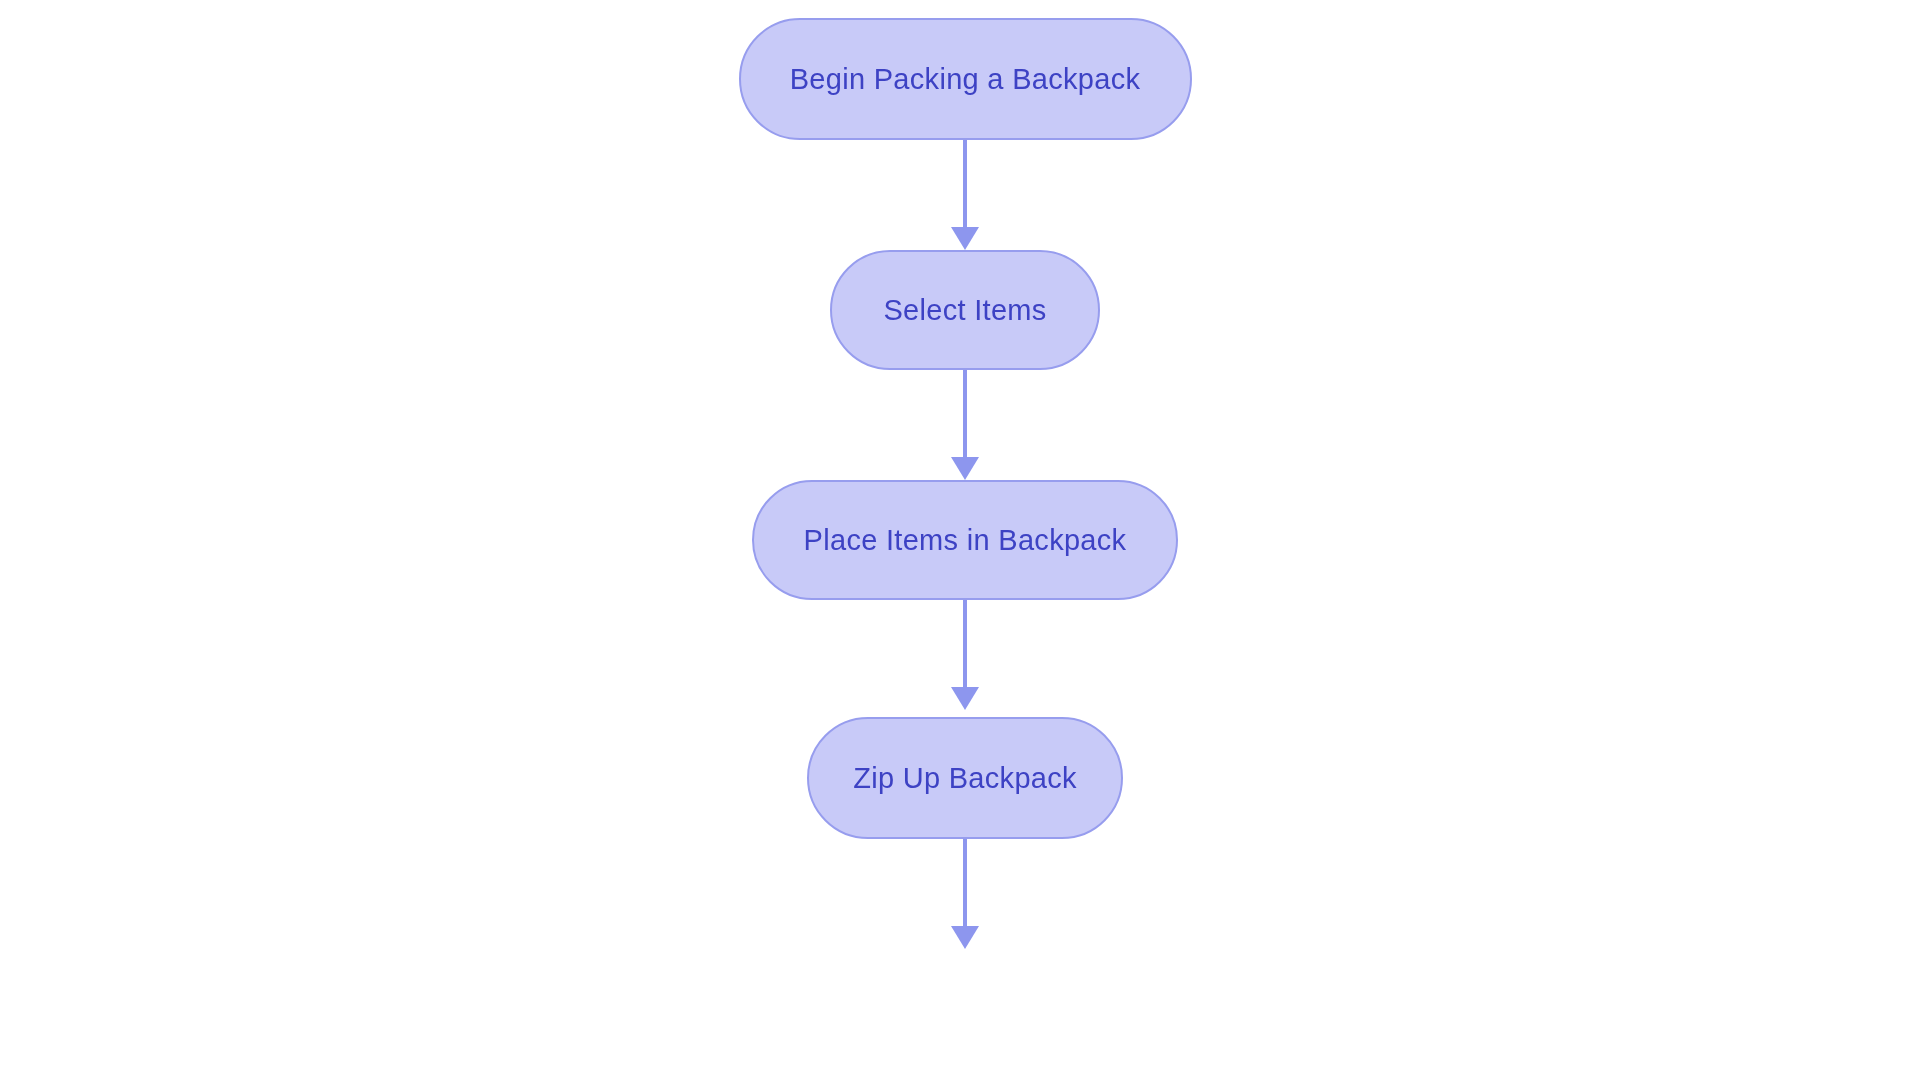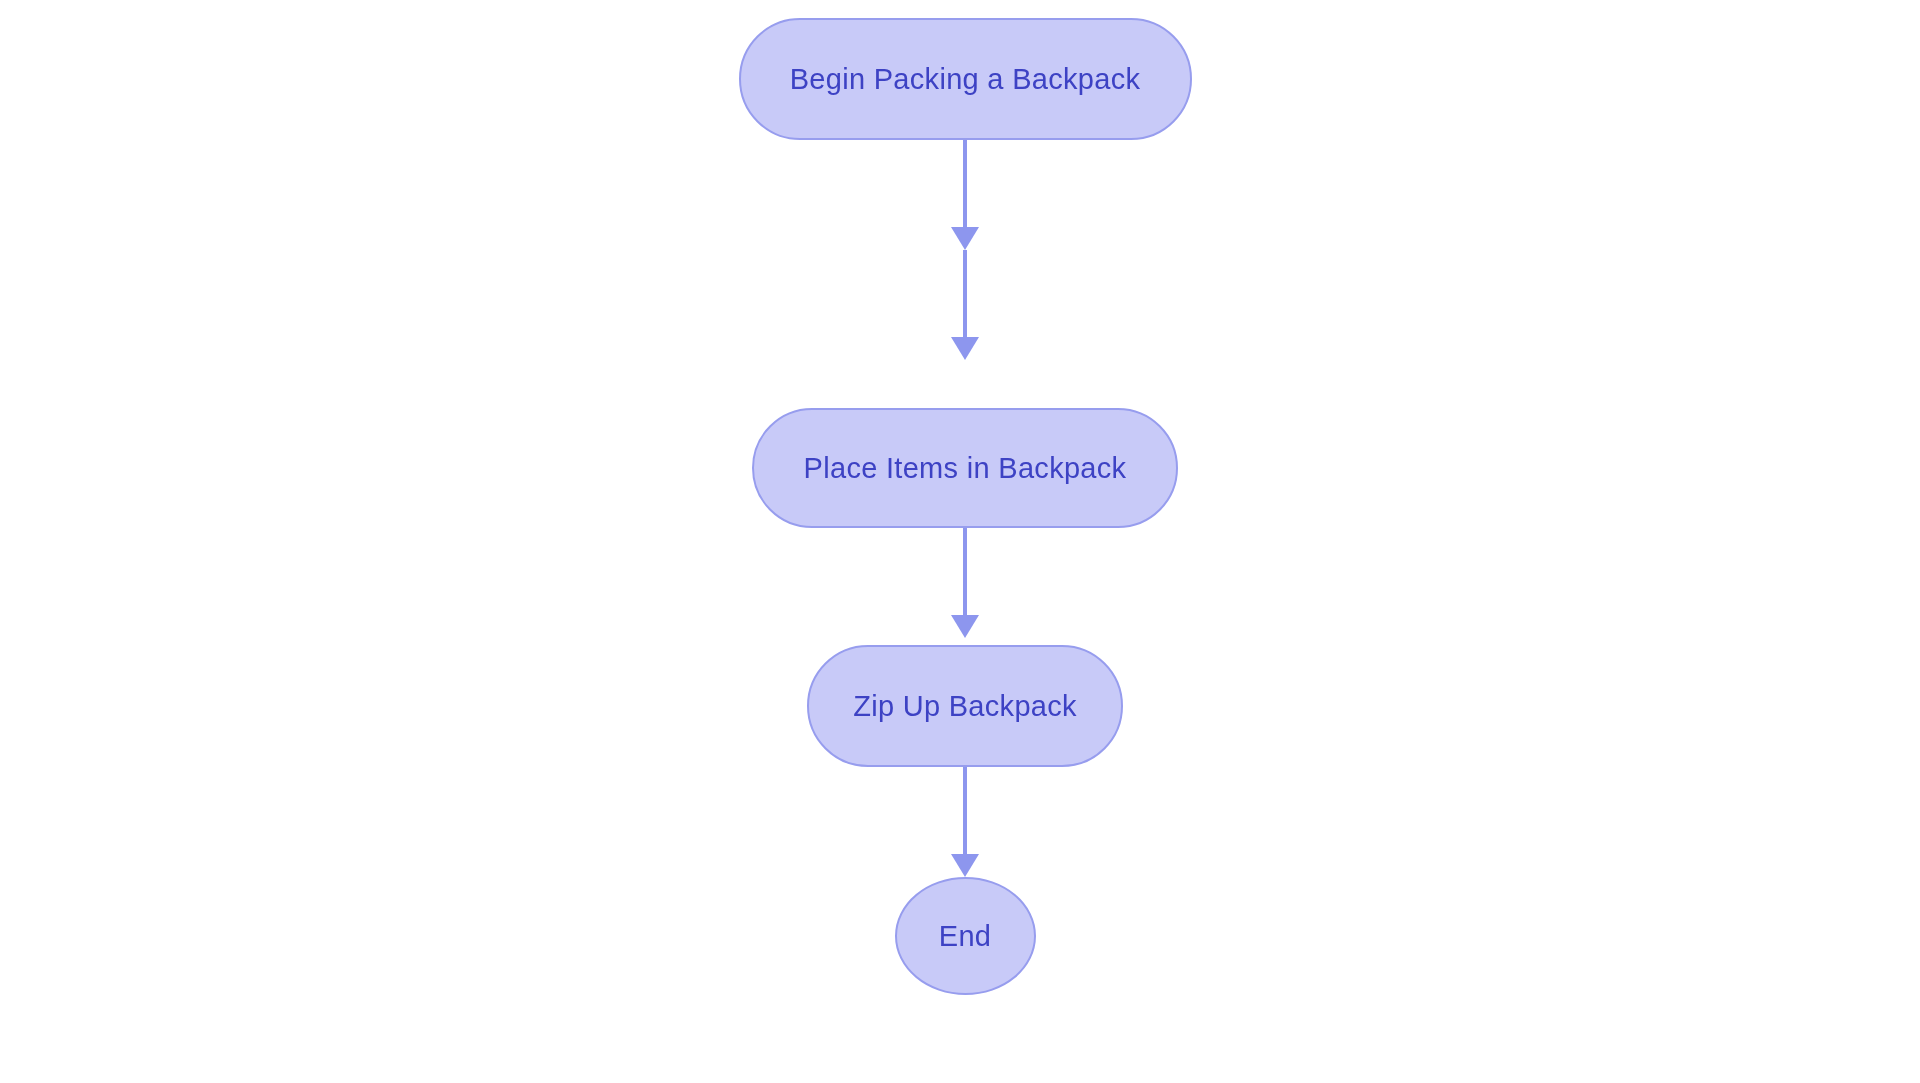--- a/index.html
+++ b/index.html
@@ -38,21 +38,21 @@
     border: 2px solid var(--node-border);
     color: var(--node-text);
     font-size: 29px;
     letter-spacing: 0.3px;
     text-align: center;
     flex-shrink: 0;
   }
   .pill { border-radius: 62px; text-align: right; }
   .n1 { width: 453px; height: 122px; }
   .n2 { width: 270px; height: 120px; }
-  .n3 { width: 426px; height: 120px; margin-top: 48px; }
+  .n3 { width: 426px; height: 120px; }
   .n4 { width: 316px; height: 122px; margin-top: 7px; }
   .n5 {
     width: 141px;
     height: 118px;
     border-radius: 50%;
   }
   .connector {
     display: flex;
     flex-direction: column;
     align-items: center;
@@ -79,20 +79,23 @@
 
   <div class="node pill n1">
     <span>Begin Packing a Backpack</span>
   </div>
 
   <div class="connector">
     <div class="line"></div>
     <div class="head"></div>
   </div>
 
+  <div class="node pill n2">
+    <span>Select Items</span>
+  </div>
 
   <div class="connector">
     <div class="line"></div>
     <div class="head"></div>
   </div>
 
   <div class="node pill n3">
     <span>Place Items in Backpack</span>
   </div>
 
@@ -103,17 +106,14 @@
 
   <div class="node pill n4">
     <span>Zip Up Backpack</span>
   </div>
 
   <div class="connector">
     <div class="line"></div>
     <div class="head"></div>
   </div>
 
-  <div class="node n5">
-    <span>End</span>
-  </div>
 
 </div>
 
 </body></html>

